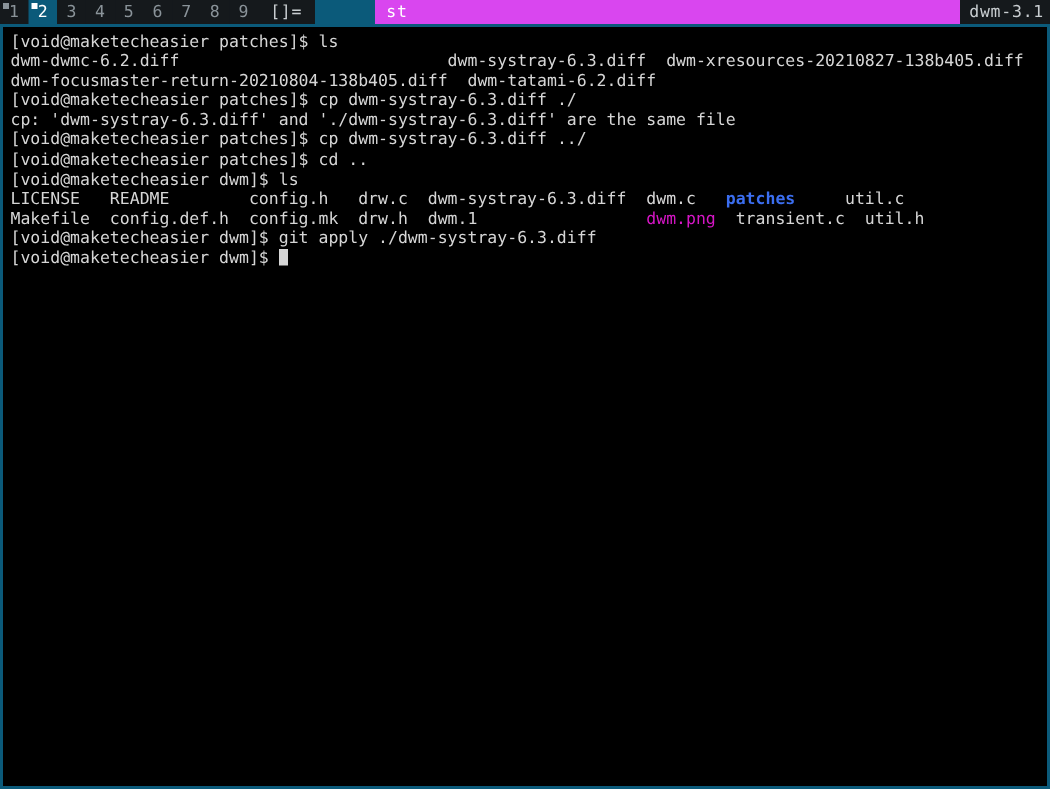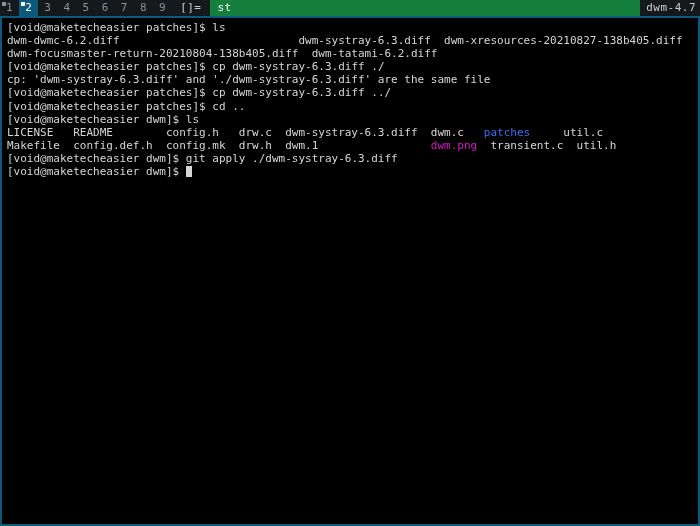--- a/index.html
+++ b/index.html
@@ -60,25 +60,26 @@
   }
   .layout {
     padding: 0 8px;
     background: #15191c;
     color: #c8cdd0;
     letter-spacing: 0.5px;
   }
   .wintitle {
     flex: 1 1 auto;
     padding: 0 8px;
-    background: #15803d;
+    background: #d946ef;
     color: #ffffff;
     letter-spacing: 0.5px;
     overflow: hidden;
     white-space: nowrap;
+    margin-left: 40px;
   }
   .statustext {
     padding: 0 4px 0 6px;
     background: #15191c;
     color: #c8cdd0;
     letter-spacing: 0.5px;
     white-space: nowrap;
   }
 
   
@@ -100,21 +101,21 @@
     color: #d6d6d6;
     white-space: pre;
     letter-spacing: 0px;
   }
   .line {
     white-space: pre;
     height: 13.1px;
   }
   .seg { white-space: pre; }
   .c-default { color: #d6d6d6; }
-  .c-dir     { color: #3b6ef0; font-weight: normal; }
+  .c-dir     { color: #3b6ef0; font-weight: bold; }
   .c-img     { color: #d616c6; font-weight: normal; }
   .cursor {
     display: inline-block;
     width: 6px;
     height: 11px;
     background: #d6d6d6;
     vertical-align: -2px;
   }
 </style>
 </head>
@@ -129,20 +130,20 @@
         <div class="tag occ-empty"><span>3</span></div>
         <div class="tag occ-empty"><span>4</span></div>
         <div class="tag occ-empty"><span>5</span></div>
         <div class="tag occ-empty"><span>6</span></div>
         <div class="tag occ-empty"><span>7</span></div>
         <div class="tag occ-empty"><span>8</span></div>
         <div class="tag occ-empty"><span>9</span></div>
       </div>
     <div class="layout">[]=</div>
     <div class="wintitle">st</div>
-    <div class="statustext">dwm-4.7</div>
+    <div class="statustext">dwm-3.1</div>
   </div>
 
   <div id="term-window">
     <div id="term"><div class="line"><span class="seg c-default">[void@maketecheasier patches]$ </span><span class="seg c-default">ls</span></div><div class="line"><span class="seg c-default">dwm-dwmc-6.2.diff                           dwm-systray-6.3.diff  dwm-xresources-20210827-138b405.diff</span></div><div class="line"><span class="seg c-default">dwm-focusmaster-return-20210804-138b405.diff  dwm-tatami-6.2.diff</span></div><div class="line"><span class="seg c-default">[void@maketecheasier patches]$ </span><span class="seg c-default">cp dwm-systray-6.3.diff ./</span></div><div class="line"><span class="seg c-default">cp: 'dwm-systray-6.3.diff' and './dwm-systray-6.3.diff' are the same file</span></div><div class="line"><span class="seg c-default">[void@maketecheasier patches]$ </span><span class="seg c-default">cp dwm-systray-6.3.diff ../</span></div><div class="line"><span class="seg c-default">[void@maketecheasier patches]$ </span><span class="seg c-default">cd ..</span></div><div class="line"><span class="seg c-default">[void@maketecheasier dwm]$ </span><span class="seg c-default">ls</span></div><div class="line"><span class="seg c-default">LICENSE   README        config.h   drw.c  dwm-systray-6.3.diff  dwm.c   </span><span class="seg c-dir">patches</span><span class="seg c-default">     util.c</span></div><div class="line"><span class="seg c-default">Makefile  config.def.h  config.mk  drw.h  dwm.1                 </span><span class="seg c-img">dwm.png</span><span class="seg c-default">  transient.c  util.h</span></div><div class="line"><span class="seg c-default">[void@maketecheasier dwm]$ </span><span class="seg c-default">git apply ./dwm-systray-6.3.diff</span></div><div class="line"><span class="seg c-default">[void@maketecheasier dwm]$ </span><span class="seg c-default"></span><span class="cursor"></span></div></div>
   </div>
 
 </div>
 
 </body></html>

